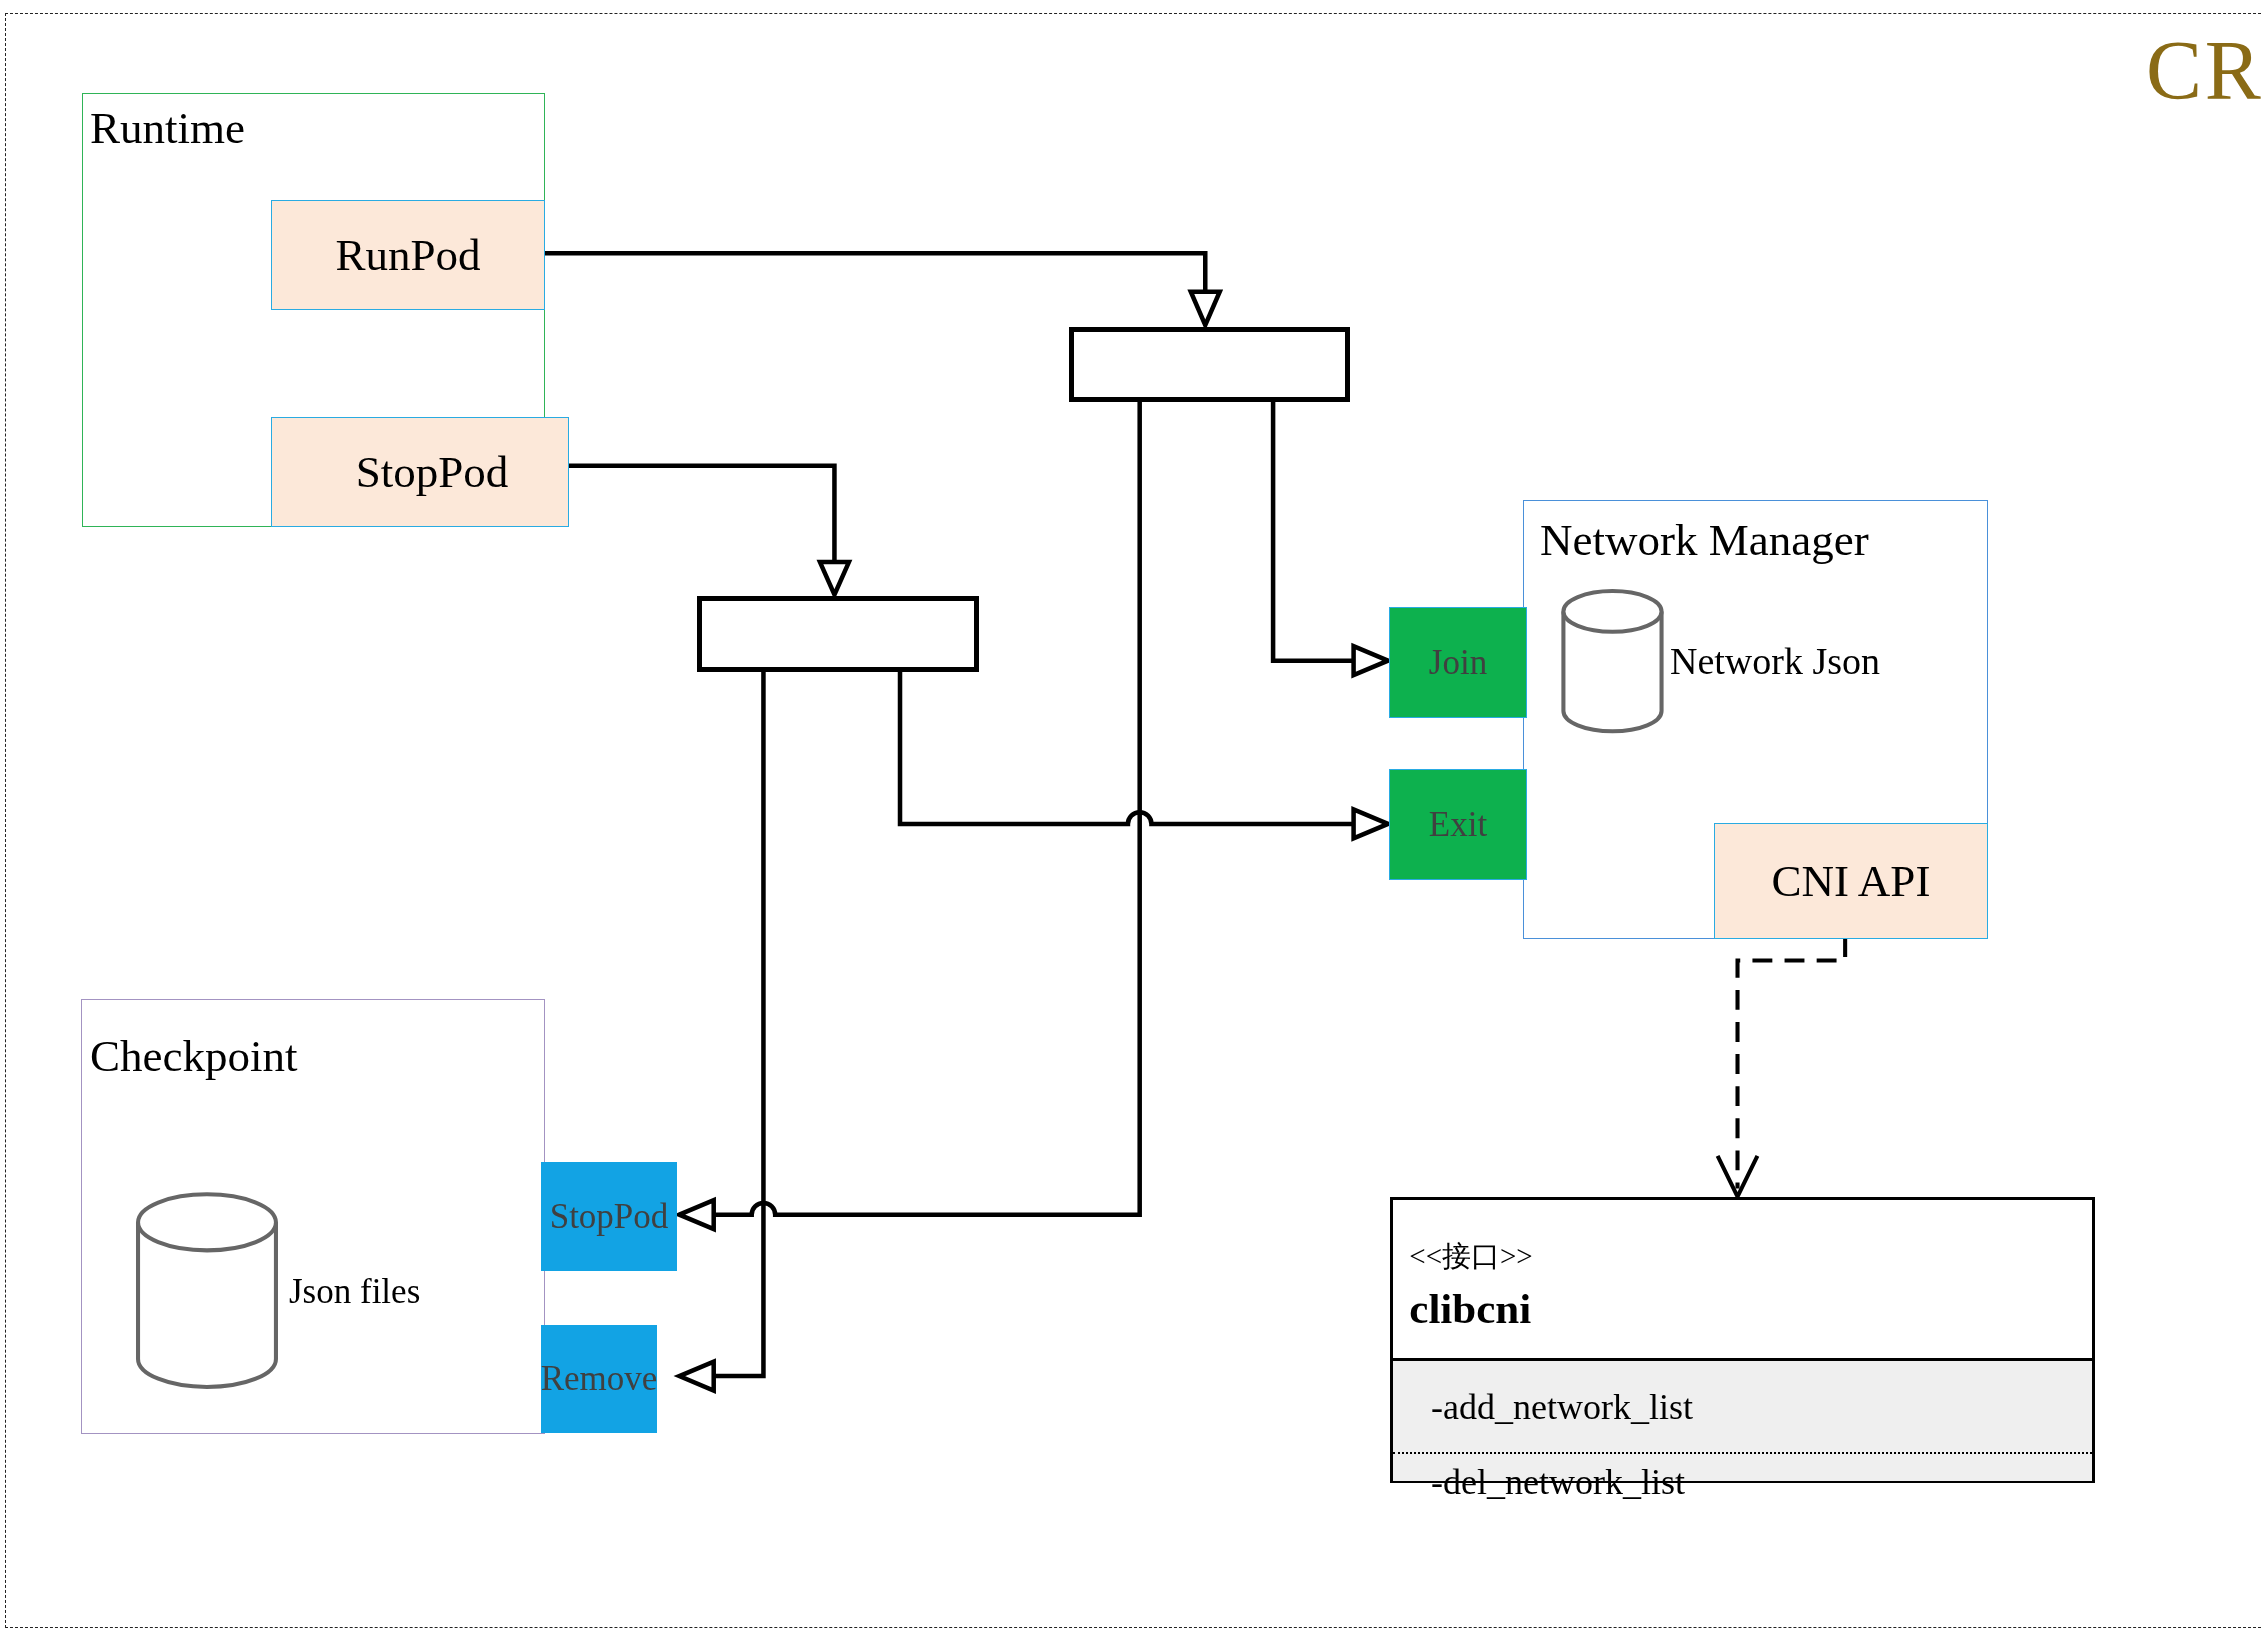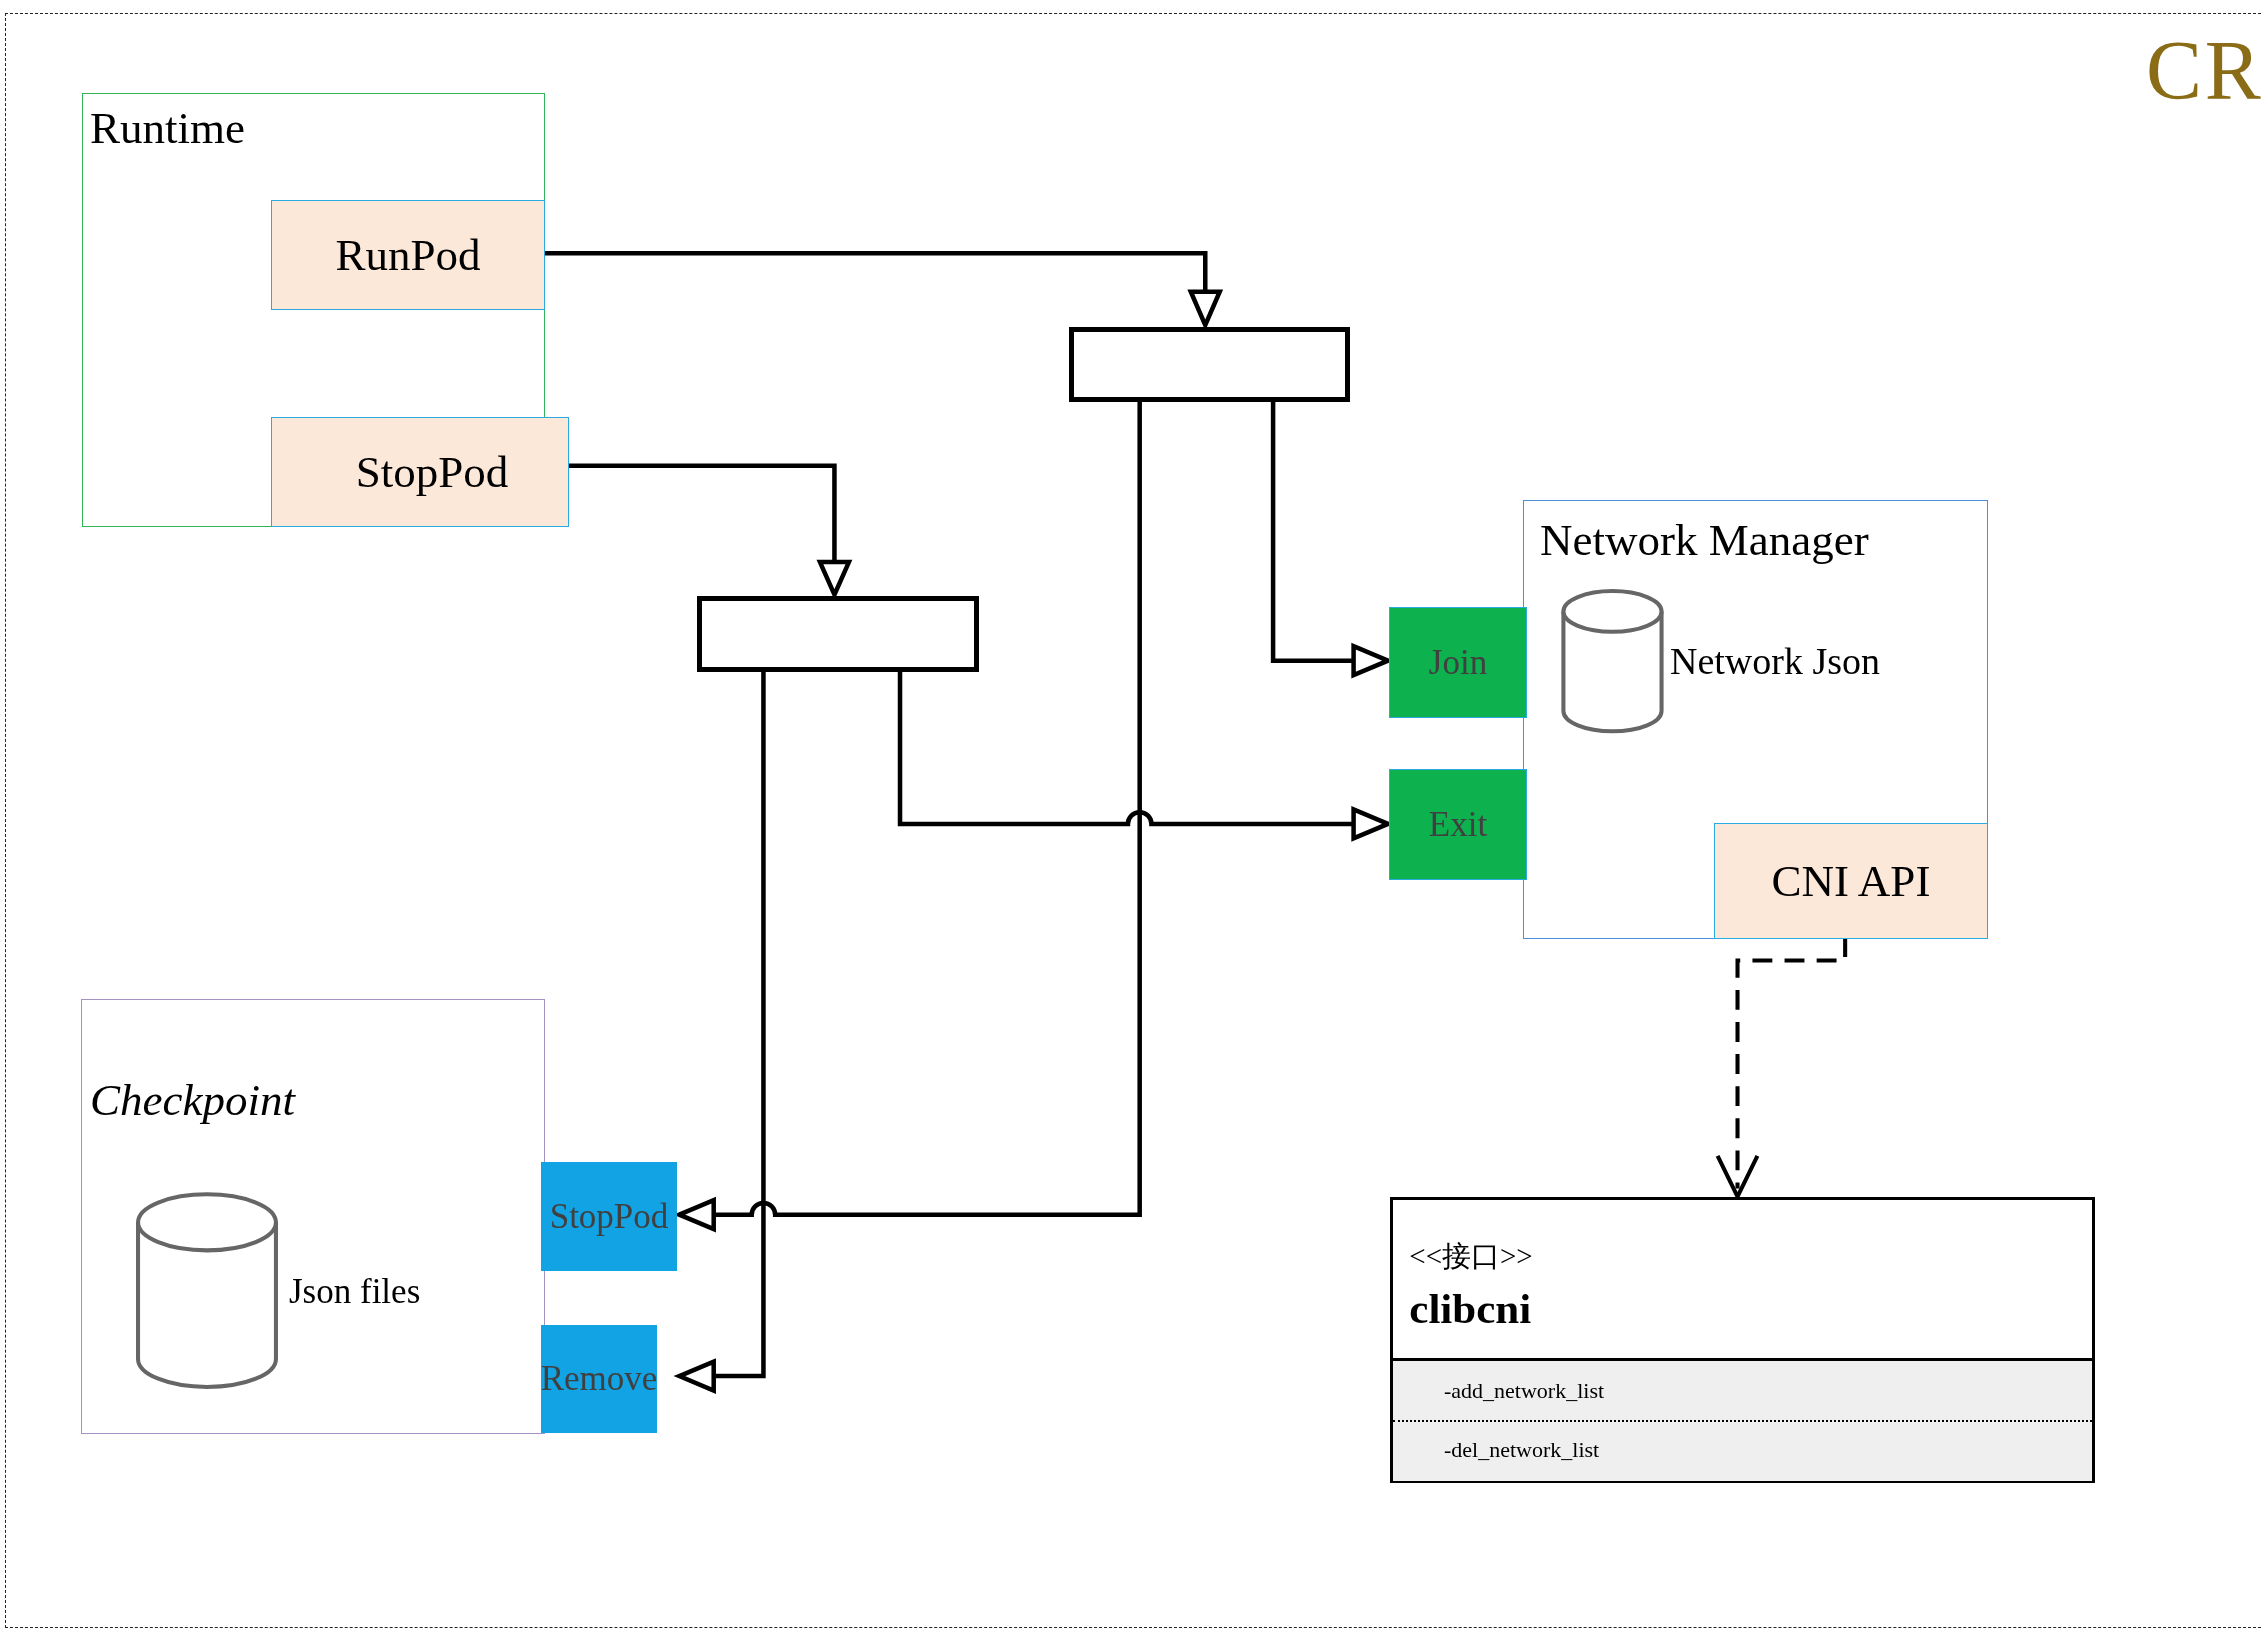--- a/index.html
+++ b/index.html
@@ -31,21 +31,21 @@
   .removeb{left:541px;top:1325px;width:116px;height:108px;background:var(--blue_fill);}
   .flow-bar{background:#fff;border:5.4px solid #000;}
   .bar1{left:1069px;top:327px;width:271px;height:65px;}
   .bar2{left:697px;top:596px;width:272px;height:66px;}
   .small-label{font-size:38px;white-space:nowrap;transform:translateY(-50%);}
   .iface{left:1390px;top:1197px;width:705px;height:286px;border:3.6px solid #000;background:#fff;box-sizing:border-box;}
   .iface-top{position:relative;height:158px;}
   .iface-stereotype{position:absolute;left:16.3px;top:37px;font-size:29px;}
   .iface-name{position:absolute;left:16.3px;top:84px;font-size:43px;font-weight:bold;}
   .iface-methods{border-top:3.6px solid #000;background:var(--interface_section_fill);height:120px;}
-  .iface-row{height:59px;display:flex;align-items:center;padding-left:51px;font-size:22px;}
+  .iface-row{height:59px;display:flex;align-items:center;padding-left:38px;font-size:36px;margin-top:16px;}
   .iface-row.second{border-top:2.7px dotted #000;height:56px;}
   svg.wires{left:0;top:0;width:2335px;height:1642px;}
   svg.wires path.wire{fill:none;stroke:var(--connector);stroke-width:10px;}
   svg.wires path.dashed{fill:none;stroke:var(--connector);stroke-width:9px;stroke-dasharray:44 27;}
   svg.wires path.vhead{fill:none;stroke:var(--connector);stroke-width:9px;}
   svg.wires polygon.head{fill:#fff;stroke:var(--connector);stroke-width:10px;stroke-linejoin:miter;}
   svg.wires .cyl{fill:#fff;stroke:var(--cylinder_stroke);stroke-width:9px;}
 </style>
 </head>
 <body>
@@ -105,21 +105,21 @@
     <span>Join</span>
   </div>
   <div class="abs portbox exitb">
     <span>Exit</span>
   </div>
   <div class="abs action cniapi">
     <span>CNI API</span>
   </div>
 
   <div class="abs frame checkpoint"></div>
-  <div class="abs frame-label" style="left:90px;top:1100px;font-style:italic;">Checkpoint</div>
+  <div class="abs frame-label" style="left:90px;top:1056px;">Checkpoint</div>
   <div class="abs small-label" style="left:289px;top:1292px;font-size:35px;">Json files</div>
   <div class="abs portbox createb">
     <span>StopPod</span>
   </div>
   <div class="abs portbox removeb">
     <span>Remove</span>
   </div>
 
   <div class="abs iface">
     <div class="iface-top">

